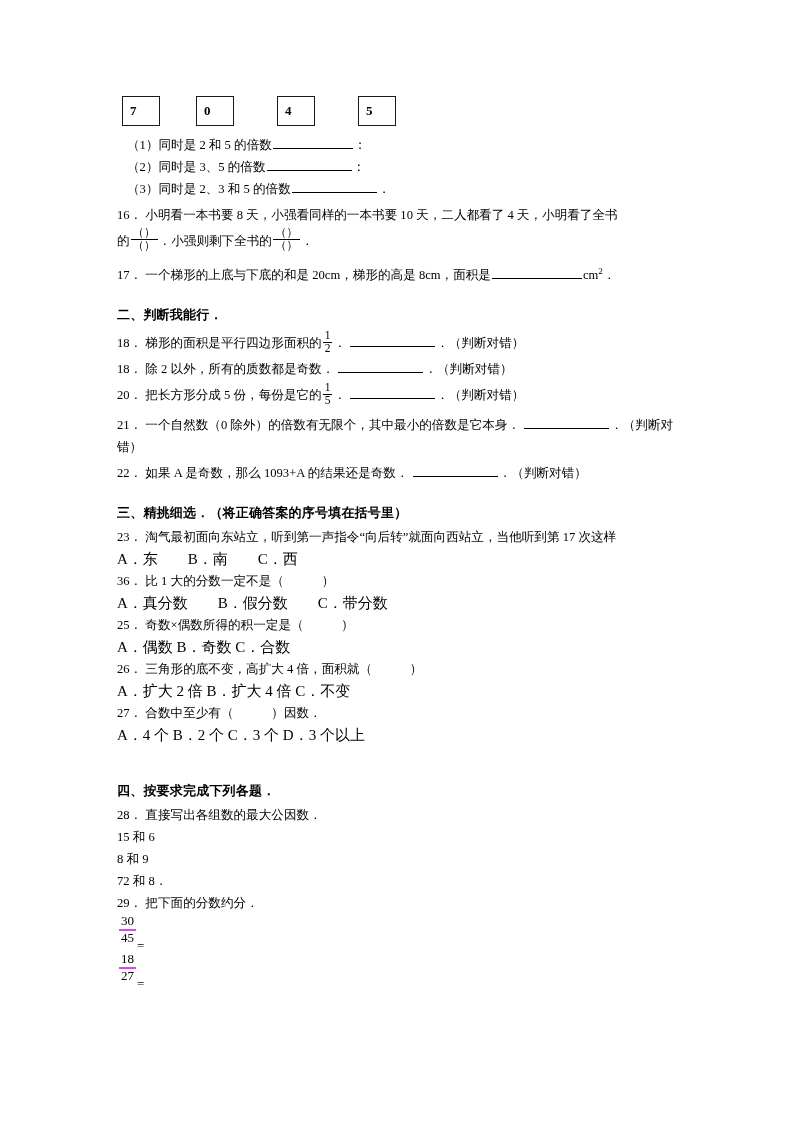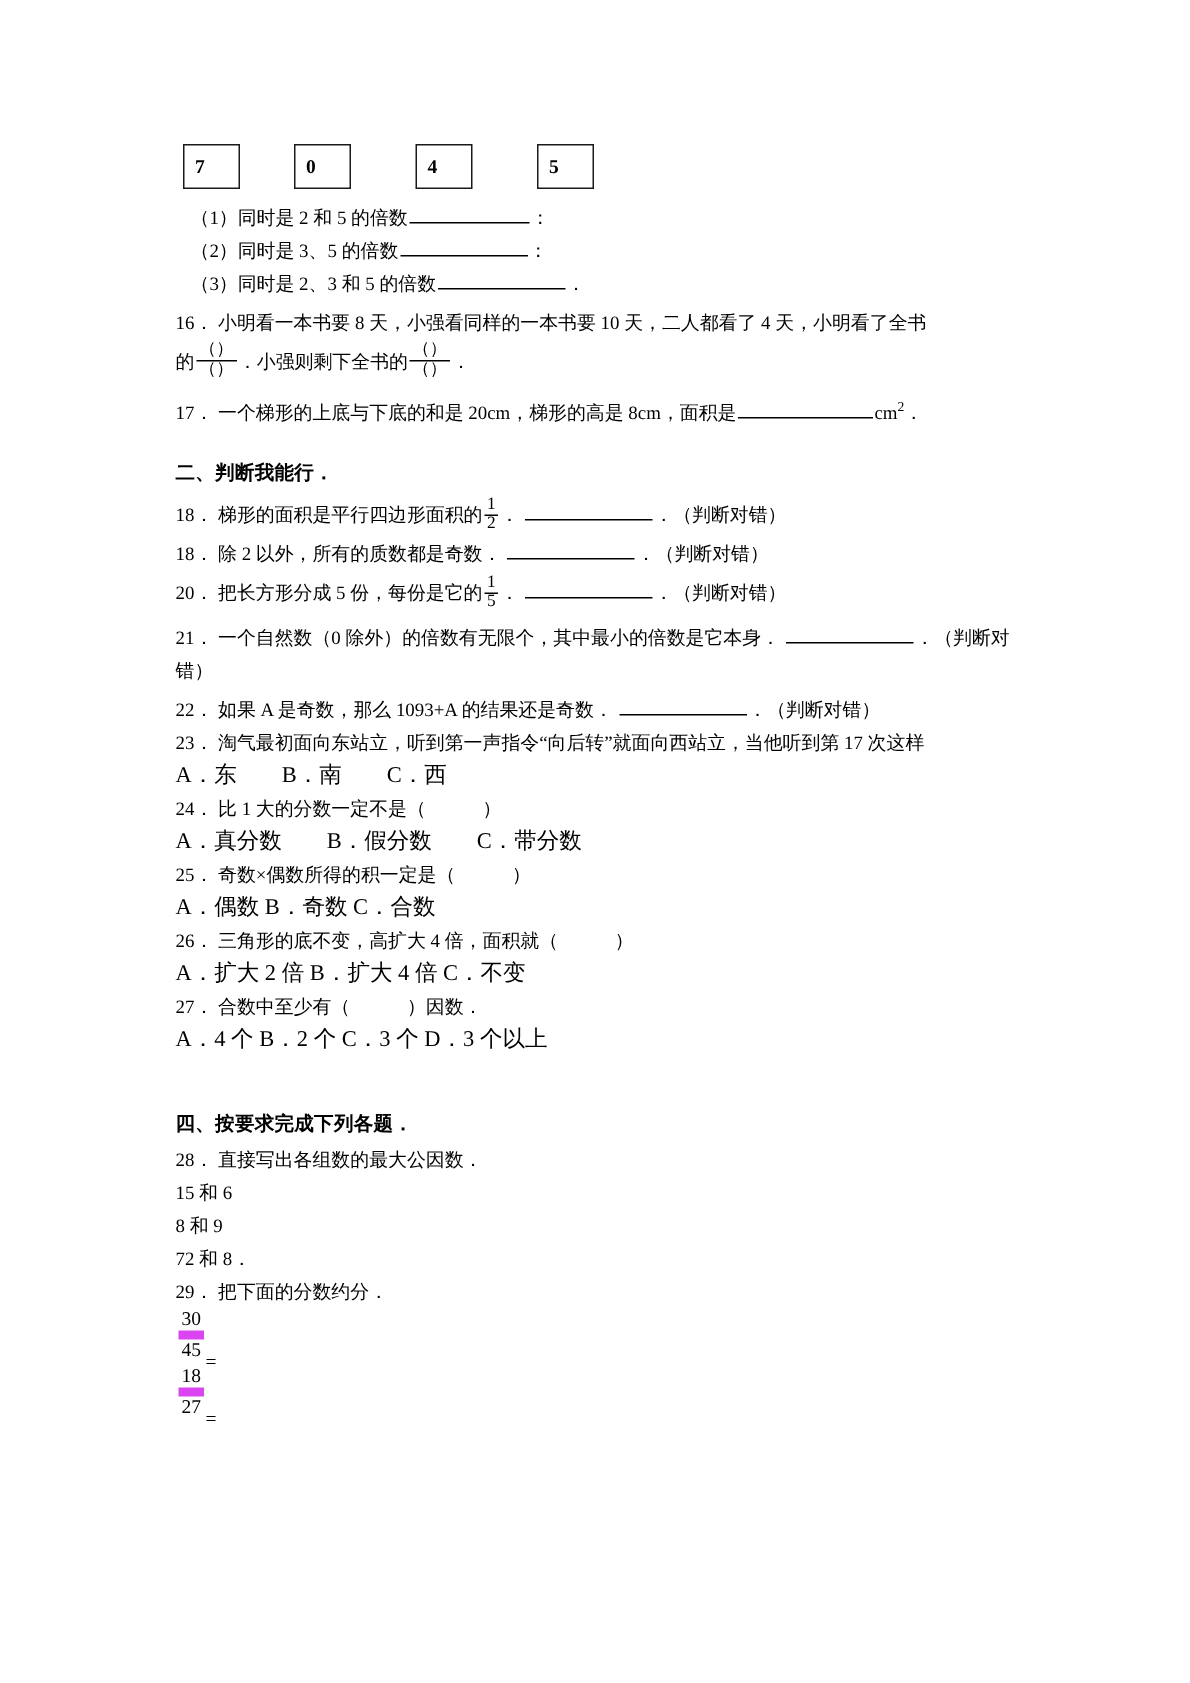--- a/index.html
+++ b/index.html
@@ -110,21 +110,21 @@
   
   .frac-big {
     display: inline-block;
     text-align: center;
     font-size: 13px;
     line-height: 1.12;
     margin-left: 2px;
   }
   .frac-big .num {
     display: block;
-    border-bottom: 6px solid #d946ef;
+    border-bottom: 2px solid #d946ef;
     padding: 0 2px;
   }
   .frac-big .den {
     display: block;
     padding: 0 2px;
   }
   .frac-row {
     height: 38px;
     position: relative;
     font-size: 12.6px;
@@ -189,28 +189,29 @@
     </div>
 
     <div class="line wrap" style="margin-top:4px;">
       <span>21．</span>&nbsp;<span>一个自然数（0 除外）的倍数有无限个，其中最小的倍数是它本身．</span>&nbsp;<span class="blank w85"></span><span>．（判断对错）</span>
     </div>
 
     <div class="line" style="margin-top:4px;">
       <span>22．</span>&nbsp;<span>如果 A 是奇数，那么 1093+A 的结果还是奇数．</span>&nbsp;<span class="blank w85"></span><span>．（判断对错）</span>
     </div>
 
+    <div class="sec-head">三、精挑细选．（将正确答案的序号填在括号里）</div>
 
     <div class="line">
       <span>23．</span>&nbsp;<span>淘气最初面向东站立，听到第一声指令“向后转”就面向西站立，当他听到第 17 次这样</span>
     </div>
     <div class="opt-line">A．东　　B．南　　C．西</div>
 
     <div class="line">
-      <span>24．</span>&nbsp;<span>比 1 大的分数一定不是（　　　）</span>
+      <span>36．</span>&nbsp;<span>比 1 大的分数一定不是（　　　）</span>
     </div>
     <div class="opt-line">A．真分数　　B．假分数　　C．带分数</div>
 
     <div class="line">
       <span>25．</span>&nbsp;<span>奇数×偶数所得的积一定是（　　　）</span>
     </div>
     <div class="opt-line">A．偶数 B．奇数 C．合数</div>
 
     <div class="line">
       <span>26．</span>&nbsp;<span>三角形的底不变，高扩大 4 倍，面积就（　　　）</span>

